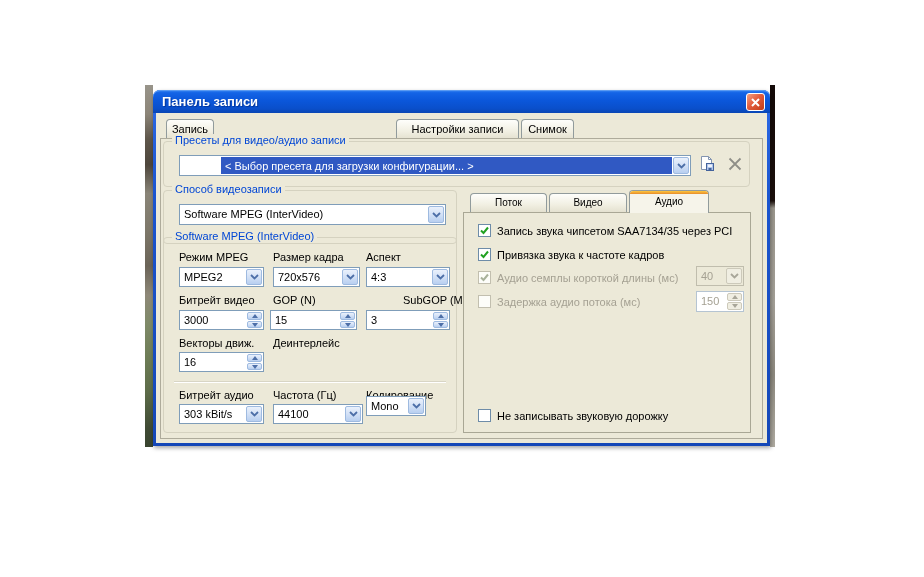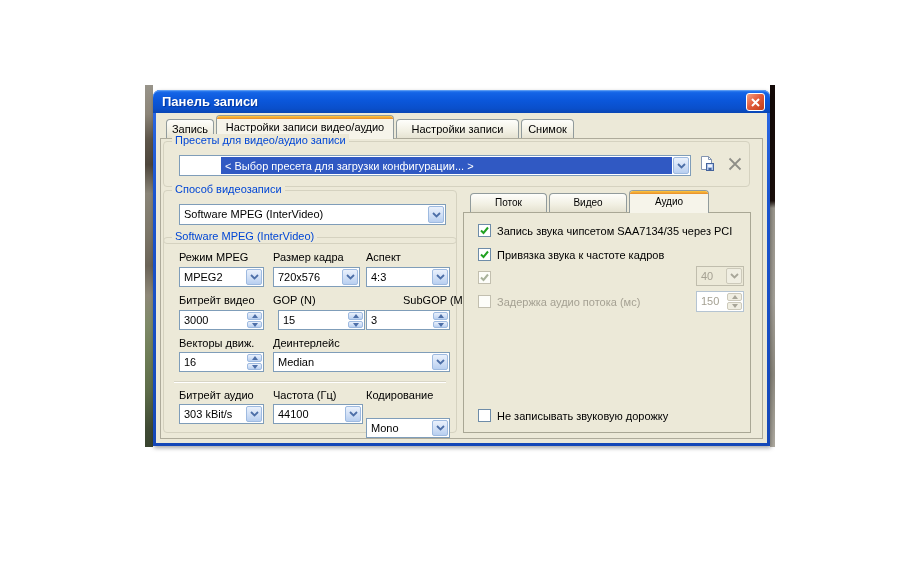--- a/index.html
+++ b/index.html
@@ -110,24 +110,20 @@
         <path d="M1 1 L8 8 M8 1 L1 8" stroke="#ffffff" stroke-width="2" fill="none"></path>
       </svg>
     </div>
   </div>
 
   <div class="abs" id="body">
 
     <div class="tab" style="left:10px; width:48px;">
       <span>Запись</span>
     </div>
-    <div class="tab active" style="left:60px; width:178px;">
-      <span class="accent"></span>
-      <span>Настройки записи видео/а</span><span style="text-decoration:underline">у</span><span>дио</span>
-    </div>
     <div class="tab" style="left:240px; width:123px;">
       <span>Настройки записи а</span><span style="text-decoration:underline">у</span><span>дио</span>
     </div>
     <div class="tab" style="left:365px; width:53px;">
       <span>Снимок</span>
     </div>
 
     <div class="pane" id="main-pane"></div>
 
     <div class="group" style="left:7px; top:28px; width:587px; height:46px;">
@@ -210,21 +206,21 @@
         <span class="txt">3000</span>
         <div class="sbtns">
             <div class="sbtn">
               <div class="tri-up"></div>
             </div>
             <div class="sbtn">
               <div class="tri-dn"></div>
             </div>
           </div>
       </div>
-      <div class="spin" style="left:114px; top:72px; width:87px;">
+      <div class="spin" style="left:106px; top:72px; width:87px;">
         <span class="txt">15</span>
         <div class="sbtns">
             <div class="sbtn">
               <div class="tri-up"></div>
             </div>
             <div class="sbtn">
               <div class="tri-dn"></div>
             </div>
           </div>
       </div>
@@ -245,28 +241,20 @@
 
       <div class="spin" style="left:15px; top:114px; width:85px;">
         <span class="txt">16</span>
         <div class="sbtns">
             <div class="sbtn">
               <div class="tri-up"></div>
             </div>
             <div class="sbtn">
               <div class="tri-dn"></div>
             </div>
-          </div>
-      </div>
-      <div class="combo" style="left:109px; top:114px; width:177px;">
-        <span class="txt">Median</span>
-        <div class="cbtn">
-            <svg width="9" height="6" viewBox="0 0 9 6">
-              <path d="M1 1 L4.5 4.5 L8 1" fill="none" stroke="#4d6fa8" stroke-width="1.8"></path>
-            </svg>
           </div>
       </div>
 
       <div class="sep" style="left:10px; right:10px; top:143px;"></div>
 
       <span class="lbl" style="left:15px; top:151px;">Битрейт аудио</span>
       <span class="lbl" style="left:109px; top:151px;">Частота (Гц)</span>
       <span class="lbl" style="left:202px; top:151px;">Кодирование</span>
 
       <div class="combo" style="left:15px; top:166px; width:85px;">
@@ -278,21 +266,21 @@
           </div>
       </div>
       <div class="combo" style="left:109px; top:166px; width:90px;">
         <span class="txt">44100</span>
         <div class="cbtn">
             <svg width="9" height="6" viewBox="0 0 9 6">
               <path d="M1 1 L4.5 4.5 L8 1" fill="none" stroke="#4d6fa8" stroke-width="1.8"></path>
             </svg>
           </div>
       </div>
-      <div class="combo" style="left:202px; top:180px; width:84px;">
+      <div class="combo" style="left:202px; top:158px; width:60px;">
         <span class="txt">Mono</span>
         <div class="cbtn">
             <svg width="9" height="6" viewBox="0 0 9 6">
               <path d="M1 1 L4.5 4.5 L8 1" fill="none" stroke="#4d6fa8" stroke-width="1.8"></path>
             </svg>
           </div>
       </div>
     </div>
 
     <div class="rtab" style="left:314px; width:77px;">
@@ -320,20 +308,21 @@
           <path d="M2 5.5 L4.5 8 L9 2.5" fill="none" stroke="#21a121" stroke-width="2"></path>
         </svg>
       </div>
       <span class="lbl" style="left:33px; top:36px;">Привязка звука к частоте кадров</span>
 
       <div class="cb dis" style="left:14px; top:58px;">
         <svg width="11" height="11" viewBox="0 0 11 11">
           <path d="M2 5.5 L4.5 8 L9 2.5" fill="none" stroke="#a9b29b" stroke-width="2"></path>
         </svg>
       </div>
+      <span class="lbl dis" style="left:33px; top:59px;">Аудио семплы короткой длины (мс)</span>
       <div class="combo dis" style="left:232px; top:53px; width:48px;">
         <span class="txt">40</span>
         <div class="cbtn">
             <svg width="9" height="6" viewBox="0 0 9 6">
               <path d="M1 1 L4.5 4.5 L8 1" fill="none" stroke="#a8a699" stroke-width="1.8"></path>
             </svg>
           </div>
       </div>
 
       <div class="cb dis" style="left:14px; top:82px;"></div>

